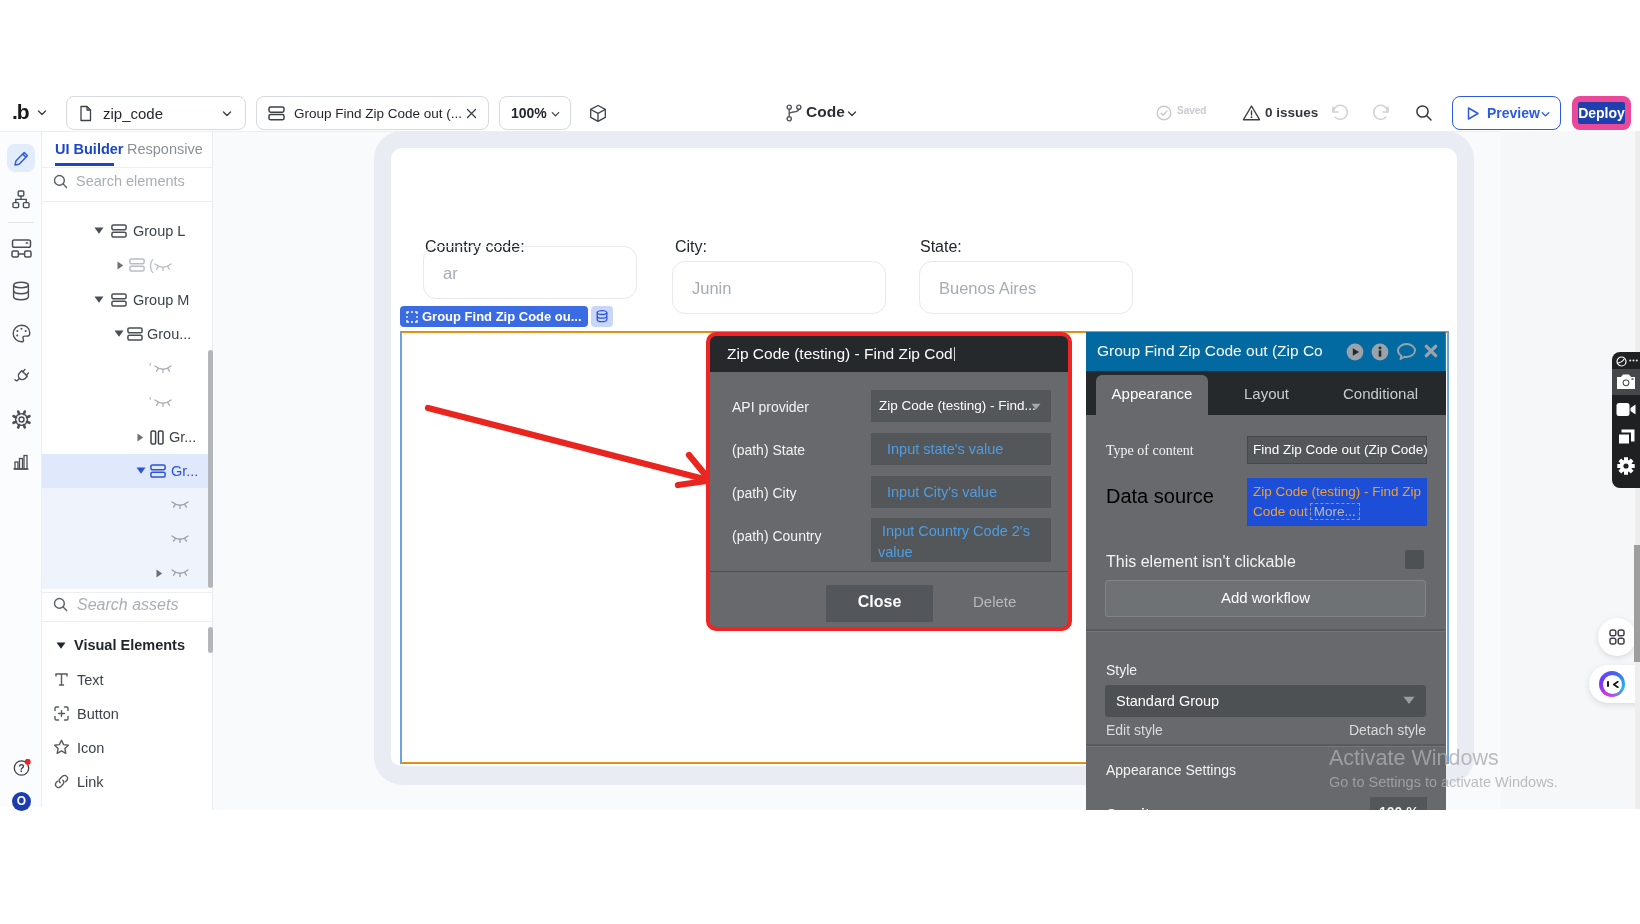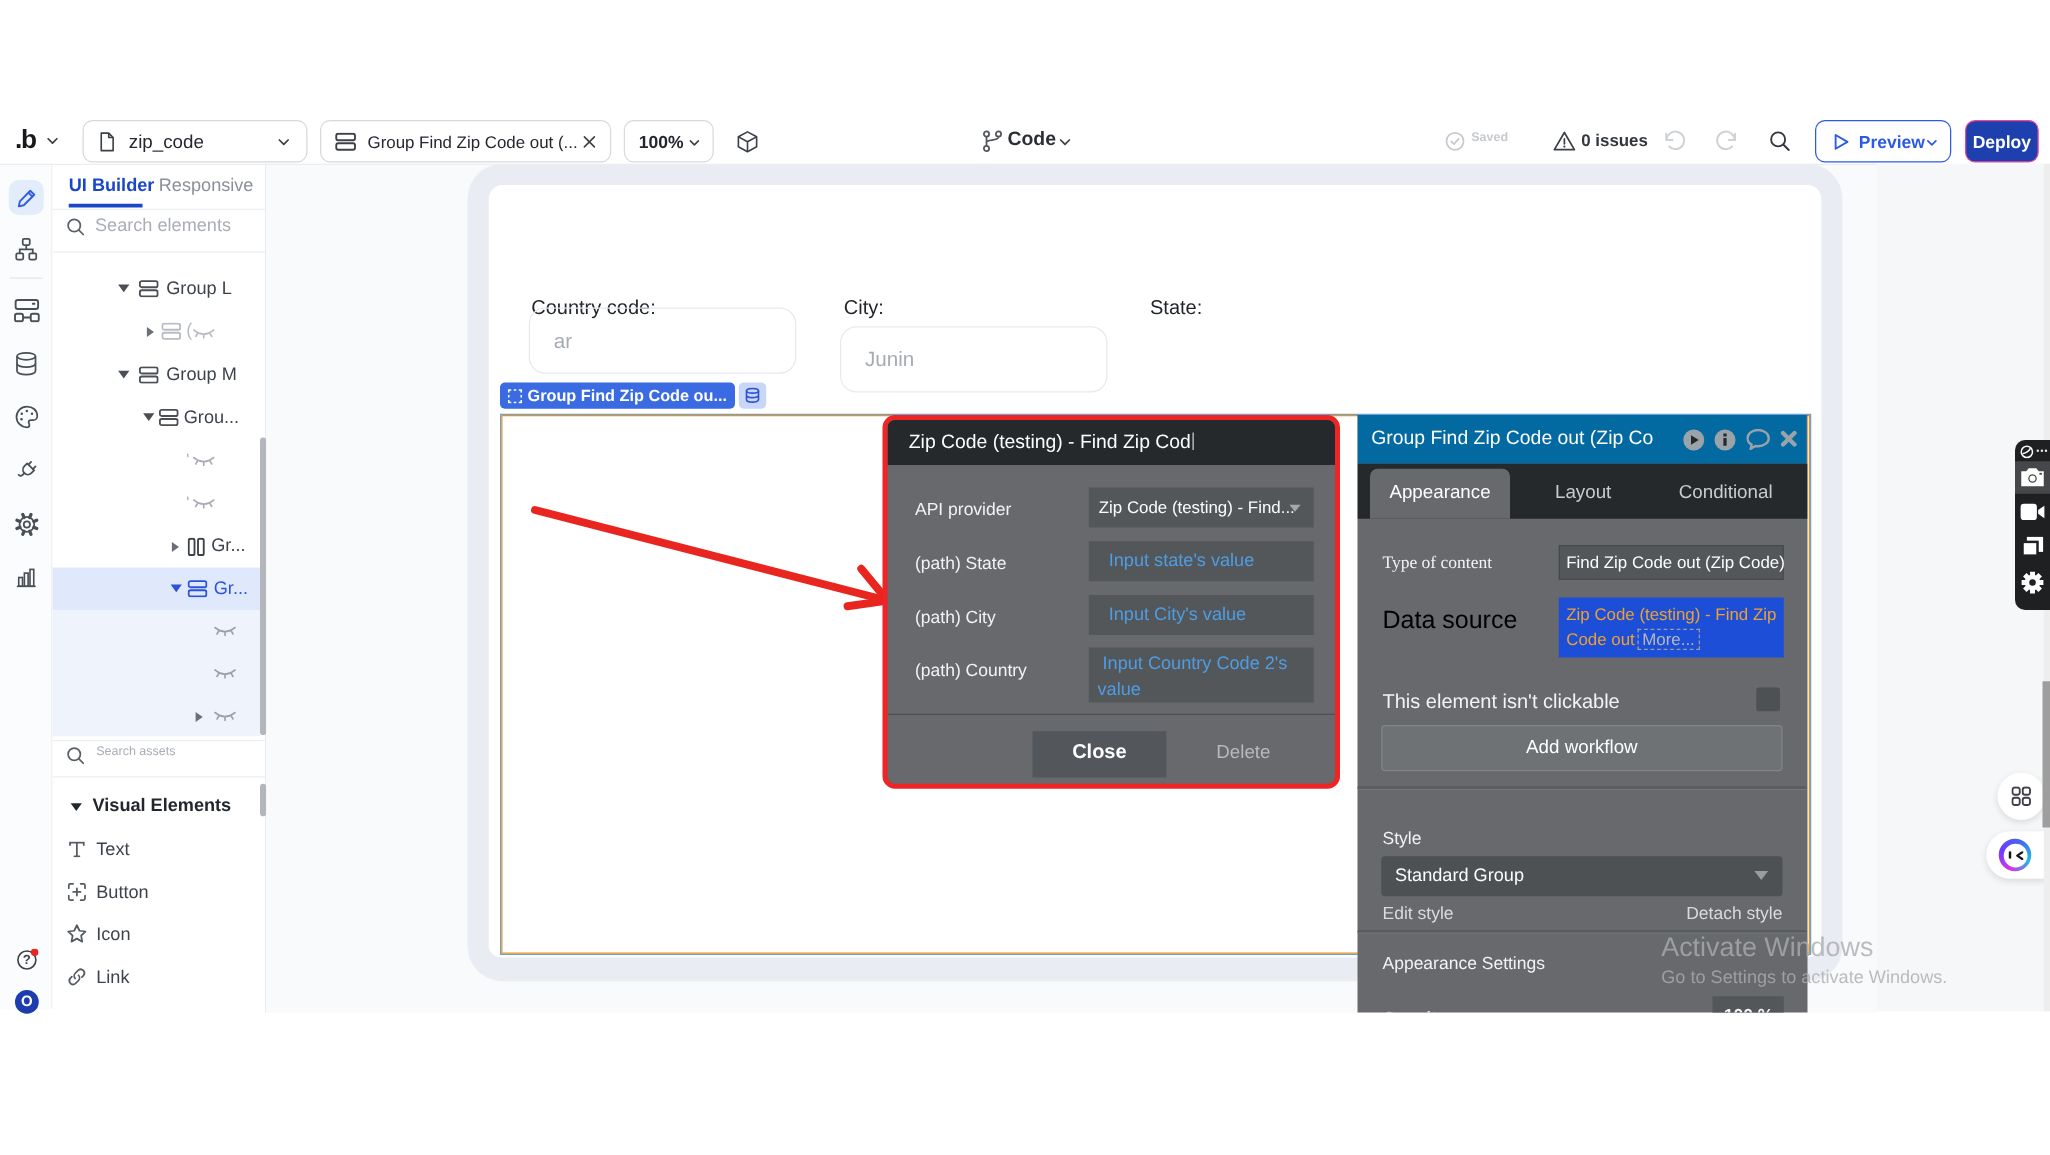--- a/index.html
+++ b/index.html
@@ -114,21 +114,21 @@
     <div class="box" style="left:1452px; width:109px; border:1.5px solid #2c5be2;">
       <svg style="margin-left:13px;" width="14" height="15" viewBox="0 0 14 15">
           <path d="M2.5 2 L12 7.5 L2.5 13 Z" fill="none" stroke="#2c5be2" stroke-width="1.5" stroke-linejoin="round"></path>
         </svg>
       <span style="margin-left:7px; font-size:14px; font-weight:bold; color:#2c5be2;">Preview</span>
       <svg style="position:absolute; right:9px; top:12px;" width="11" height="11" viewBox="0 0 12 12">
           <path d="M2.5 4 L6 7.5 L9.5 4" stroke="#2c5be2" stroke-width="1.5" fill="none" stroke-linecap="round" stroke-linejoin="round"></path>
         </svg>
     </div>
 
-    <div class="box" style="left:1572px; width:59px; background:#1e3fae; border:1px solid #ec4899; justify-content:center;">
+    <div class="box" style="left:1572px; width:59px; background:#1e3fae; border:6px solid #ec4899; justify-content:center;">
       <span style="font-size:14px; font-weight:bold; color:#fff;">Deploy</span>
     </div>
   </div>
 
   <div class="abs" style="left:0; top:131px; width:1501px; height:1px; background:#ebedef; z-index:5;"></div>
 
   <div id="rail">
 
     <div class="abs" style="left:7px; top:13px; width:28px; height:28px; background:#e3ecfb; border-radius:8px;"></div>
     <svg class="abs" style="left:13px; top:19px;" width="17" height="17" viewBox="0 0 17 17">
@@ -294,21 +294,21 @@
         <path d="M1 1 Q9 7.5 17 1 M4 3.8 L2.6 6.2 M9 4.6 V7.4 M14 3.8 L15.4 6.2" fill="none" stroke="#9ba0a7" stroke-width="1.3" stroke-linecap="round"></path>
       </svg>
 
     <div class="abs" style="left:166px; top:219px; width:4.5px; height:238px; background:#b3b6ba; border-radius:3px;"></div>
 
     <div class="abs" style="left:0; top:461px; width:171px; height:1px; background:#eceef0;"></div>
     <svg class="abs" style="left:11px; top:466px;" width="15" height="15" viewBox="0 0 15 15">
         <circle cx="6.4" cy="6.4" r="4.9" fill="none" stroke="#5a6069" stroke-width="1.4"></circle>
         <path d="M10.1 10.1 L13.6 13.6" stroke="#5a6069" stroke-width="1.4" stroke-linecap="round"></path>
       </svg>
-    <div class="abs" style="left:35px; top:465px; font-size:10px; color:#a9aeb6;">Search assets</div>
+    <div class="abs" style="left:35px; top:465px; font-size:16px; color:#a9aeb6;font-style:italic;">Search assets</div>
     <div class="abs" style="left:0; top:490px; width:171px; height:1px; background:#eceef0;"></div>
 
     <svg class="abs" style="left:14px; top:510px;" width="10" height="9" viewBox="0 0 10 9">
         <path d="M0.5 1.5 h9 L5 7.8 Z" fill="#22272e"></path>
       </svg>
     <div class="abs" style="left:32px; top:506px; font-size:14.5px; font-weight:bold; color:#22272e;">Visual Elements</div>
 
     <svg class="abs" style="left:13px; top:542px;" width="13" height="13" viewBox="0 0 13 13">
         <path d="M1 3 V1 h11 v2 M6.5 1 v11 M4.5 12 h4" fill="none" stroke="#565b62" stroke-width="1.4" stroke-linecap="round"></path>
       </svg>
@@ -338,20 +338,23 @@
 
     <div class="abs wlabel" style="left:212px; top:107px;">Country code:</div>
     <div class="abs wlabel" style="left:462px; top:107px;">City:</div>
     <div class="abs wlabel" style="left:707px; top:107px;">State:</div>
 
     <div class="abs" style="left:210px; top:115px; width:214px; height:53px; border:1.5px solid #e7e9ed; border-radius:13px;">
         <span style="position:absolute; left:19px; top:17px; font-size:16.5px; color:#a6abb4;">ar</span>
       </div>
     <div class="abs" style="left:459px; top:130px; width:214px; height:53px; border:1.5px solid #e7e9ed; border-radius:13px;">
         <span style="position:absolute; left:19px; top:17px; font-size:16.5px; color:#a6abb4;">Junin</span>
+      </div>
+    <div class="abs" style="left:706px; top:130px; width:214px; height:53px; border:1.5px solid #e7e9ed; border-radius:13px;">
+        <span style="position:absolute; left:19px; top:17px; font-size:16.5px; color:#a6abb4;">Buenos Aires</span>
       </div>
 
     <div class="abs" style="left:187px; top:200px; width:1049px; height:433px; border:1px solid #6aa2d8;">
         <div style="position:absolute; inset:0; border:1px solid #e8921a;"></div>
       </div>
 
     <div class="abs" style="left:187px; top:175px; width:188px; height:21px; background:#3a6be2; border-radius:4px;">
       <svg style="position:absolute; left:6px; top:4.5px;" width="12" height="12" viewBox="0 0 12 12">
           <path d="M1 3 V1 h2 M9 1 h2 v2 M11 9 v2 H9 M3 11 H1 V9 M5 1 h2 M5 11 h2 M1 5 v2 M11 5 v2" fill="none" stroke="#fff" stroke-width="1.3"></path>
         </svg>

